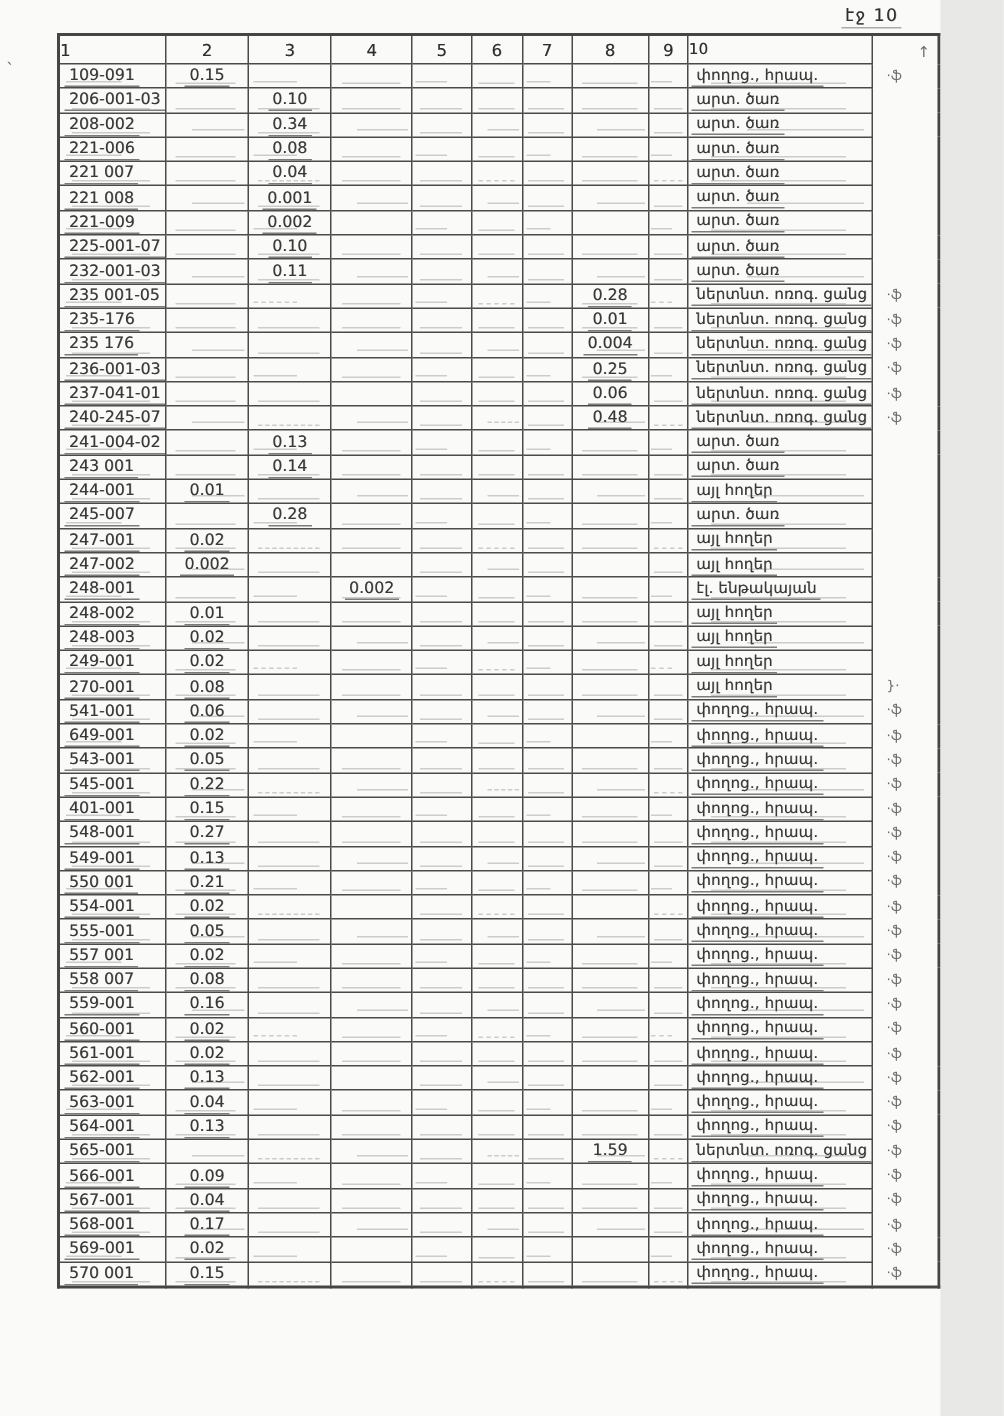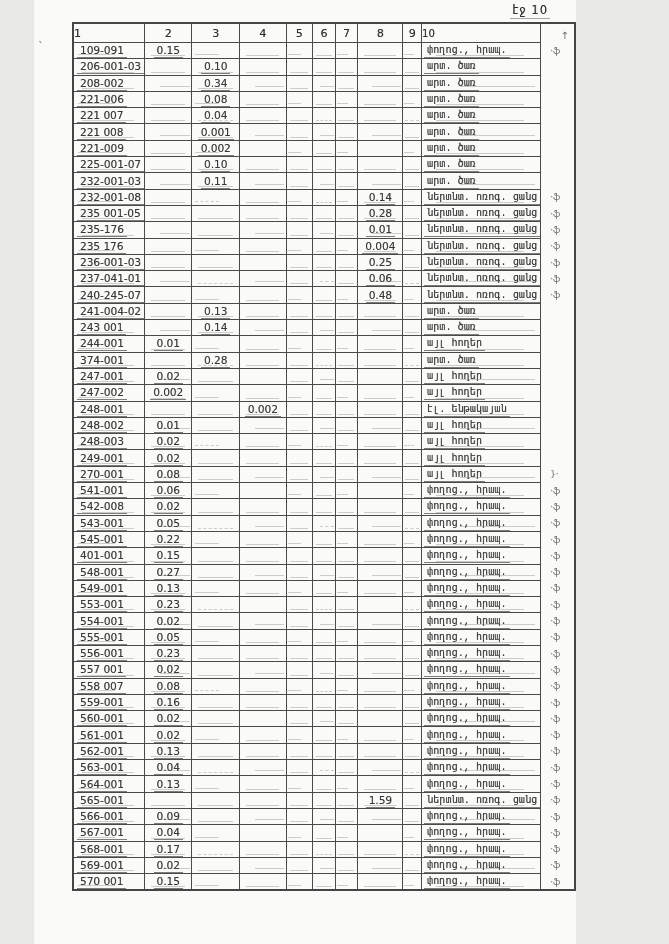--- a/index.html
+++ b/index.html
@@ -1,23 +1,22 @@
 <!DOCTYPE html>
 <html><head>
 <meta charset="utf-8">
 <style>
   html,body{margin:0;padding:0;background:#e8e8e6;}
   .page{
     position:relative;
-    width:542px;height:944px;
+    width:627px;height:944px;
     background:#fafaf8;
     font-family:"DejaVu Sans", sans-serif;
     color:#383838;
     overflow:hidden;
-    margin-left:34px;
   }
   .page-label{
     position:absolute;top:3px;right:26px;
     font-size:11.5px;letter-spacing:1px;color:#2f2f2f;
     border-bottom:1px solid rgba(70,70,70,.45);
     padding:0 2px 1px 2px;
     text-shadow:0.3px 0 0 rgba(50,50,50,.5);
   }
   .corner-arrow{position:absolute;top:30px;right:7px;font-size:10px;color:#6b6b6b;}
   .left-tick{position:absolute;top:40px;left:5px;font-size:11px;color:#6b6b6b;}
@@ -46,21 +45,21 @@
   .c2{width:63px;text-align:center;}
   .c3{width:64px;text-align:center;}
   .c4{width:61px;text-align:center;}
   .c5{width:55px;text-align:center;}
   .c6{width:46px;text-align:center;}
   .c7{width:45px;text-align:center;}
   .c8{width:57px;text-align:center;}
   .c9{width:35px;text-align:center;}
   .c10{width:80px;text-align:left;font-size:10px;letter-spacing:.1px;}
   td.c1 .val{margin-left:3px;}
-  td.c10 .val{margin-left:2px;font-family:Liberation Mono, monospace;}
+  td.c10 .val{margin-left:2px;}
   .val{
     display:inline-block;
     border-bottom:1.2px solid rgba(70,70,70,.7);
     padding:0 3px 0 3px;line-height:13px;
   }
   
   tbody td::after{
     content:"";position:absolute;left:12%;right:14%;bottom:2px;
     border-bottom:1px solid rgba(85,85,85,.28);
   }
@@ -213,33 +212,20 @@
           <td class="c4"></td>
           <td class="c5"></td>
           <td class="c6"></td>
           <td class="c7"></td>
           <td class="c8"></td>
           <td class="c9"></td>
           <td class="c10"><span class="val">արտ. ծառ</span></td>
           <td class="gutter"></td>
         </tr>
         <tr>
-          <td class="c1"><span class="val">232-001-08</span></td>
-          <td class="c2"></td>
-          <td class="c3"></td>
-          <td class="c4"></td>
-          <td class="c5"></td>
-          <td class="c6"></td>
-          <td class="c7"></td>
-          <td class="c8"><span class="val">0.14</span></td>
-          <td class="c9"></td>
-          <td class="c10"><span class="val">ներտնտ. ոռոգ. ցանց</span></td>
-          <td class="gutter">·ֆ</td>
-        </tr>
-        <tr>
           <td class="c1"><span class="val">235 001-05</span></td>
           <td class="c2"></td>
           <td class="c3"></td>
           <td class="c4"></td>
           <td class="c5"></td>
           <td class="c6"></td>
           <td class="c7"></td>
           <td class="c8"><span class="val">0.28</span></td>
           <td class="c9"></td>
           <td class="c10"><span class="val">ներտնտ. ոռոգ. ցանց</span></td>
@@ -343,21 +329,21 @@
           <td class="c4"></td>
           <td class="c5"></td>
           <td class="c6"></td>
           <td class="c7"></td>
           <td class="c8"></td>
           <td class="c9"></td>
           <td class="c10"><span class="val">այլ հողեր</span></td>
           <td class="gutter"></td>
         </tr>
         <tr>
-          <td class="c1"><span class="val">374-001</span></td>
+          <td class="c1"><span class="val">245-007</span></td>
           <td class="c2"></td>
           <td class="c3"><span class="val">0.28</span></td>
           <td class="c4"></td>
           <td class="c5"></td>
           <td class="c6"></td>
           <td class="c7"></td>
           <td class="c8"></td>
           <td class="c9"></td>
           <td class="c10"><span class="val">արտ. ծառ</span></td>
           <td class="gutter"></td>
@@ -460,21 +446,21 @@
           <td class="c4"></td>
           <td class="c5"></td>
           <td class="c6"></td>
           <td class="c7"></td>
           <td class="c8"></td>
           <td class="c9"></td>
           <td class="c10"><span class="val">փողոց., հրապ.</span></td>
           <td class="gutter">·ֆ</td>
         </tr>
         <tr>
-          <td class="c1"><span class="val">542-008</span></td>
+          <td class="c1"><span class="val">649-001</span></td>
           <td class="c2"><span class="val">0.02</span></td>
           <td class="c3"></td>
           <td class="c4"></td>
           <td class="c5"></td>
           <td class="c6"></td>
           <td class="c7"></td>
           <td class="c8"></td>
           <td class="c9"></td>
           <td class="c10"><span class="val">փողոց., հրապ.</span></td>
           <td class="gutter">·ֆ</td>
@@ -538,22 +524,22 @@
           <td class="c4"></td>
           <td class="c5"></td>
           <td class="c6"></td>
           <td class="c7"></td>
           <td class="c8"></td>
           <td class="c9"></td>
           <td class="c10"><span class="val">փողոց., հրապ.</span></td>
           <td class="gutter">·ֆ</td>
         </tr>
         <tr>
-          <td class="c1"><span class="val">553-001</span></td>
-          <td class="c2"><span class="val">0.23</span></td>
+          <td class="c1"><span class="val">550 001</span></td>
+          <td class="c2"><span class="val">0.21</span></td>
           <td class="c3"></td>
           <td class="c4"></td>
           <td class="c5"></td>
           <td class="c6"></td>
           <td class="c7"></td>
           <td class="c8"></td>
           <td class="c9"></td>
           <td class="c10"><span class="val">փողոց., հրապ.</span></td>
           <td class="gutter">·ֆ</td>
         </tr>
@@ -566,33 +552,20 @@
           <td class="c6"></td>
           <td class="c7"></td>
           <td class="c8"></td>
           <td class="c9"></td>
           <td class="c10"><span class="val">փողոց., հրապ.</span></td>
           <td class="gutter">·ֆ</td>
         </tr>
         <tr>
           <td class="c1"><span class="val">555-001</span></td>
           <td class="c2"><span class="val">0.05</span></td>
-          <td class="c3"></td>
-          <td class="c4"></td>
-          <td class="c5"></td>
-          <td class="c6"></td>
-          <td class="c7"></td>
-          <td class="c8"></td>
-          <td class="c9"></td>
-          <td class="c10"><span class="val">փողոց., հրապ.</span></td>
-          <td class="gutter">·ֆ</td>
-        </tr>
-        <tr>
-          <td class="c1"><span class="val">556-001</span></td>
-          <td class="c2"><span class="val">0.23</span></td>
           <td class="c3"></td>
           <td class="c4"></td>
           <td class="c5"></td>
           <td class="c6"></td>
           <td class="c7"></td>
           <td class="c8"></td>
           <td class="c9"></td>
           <td class="c10"><span class="val">փողոց., հրապ.</span></td>
           <td class="gutter">·ֆ</td>
         </tr>

